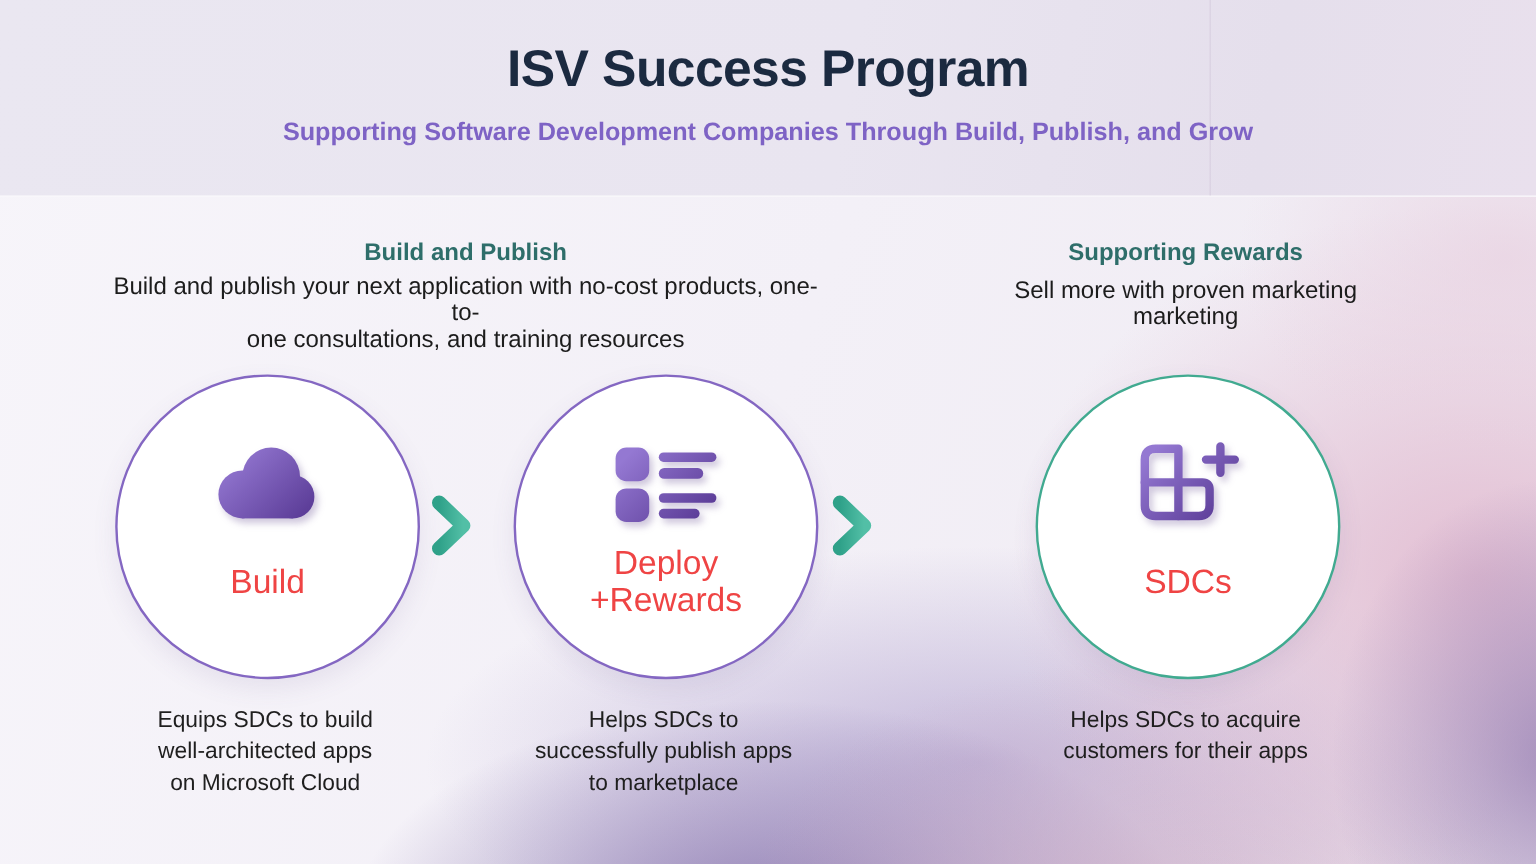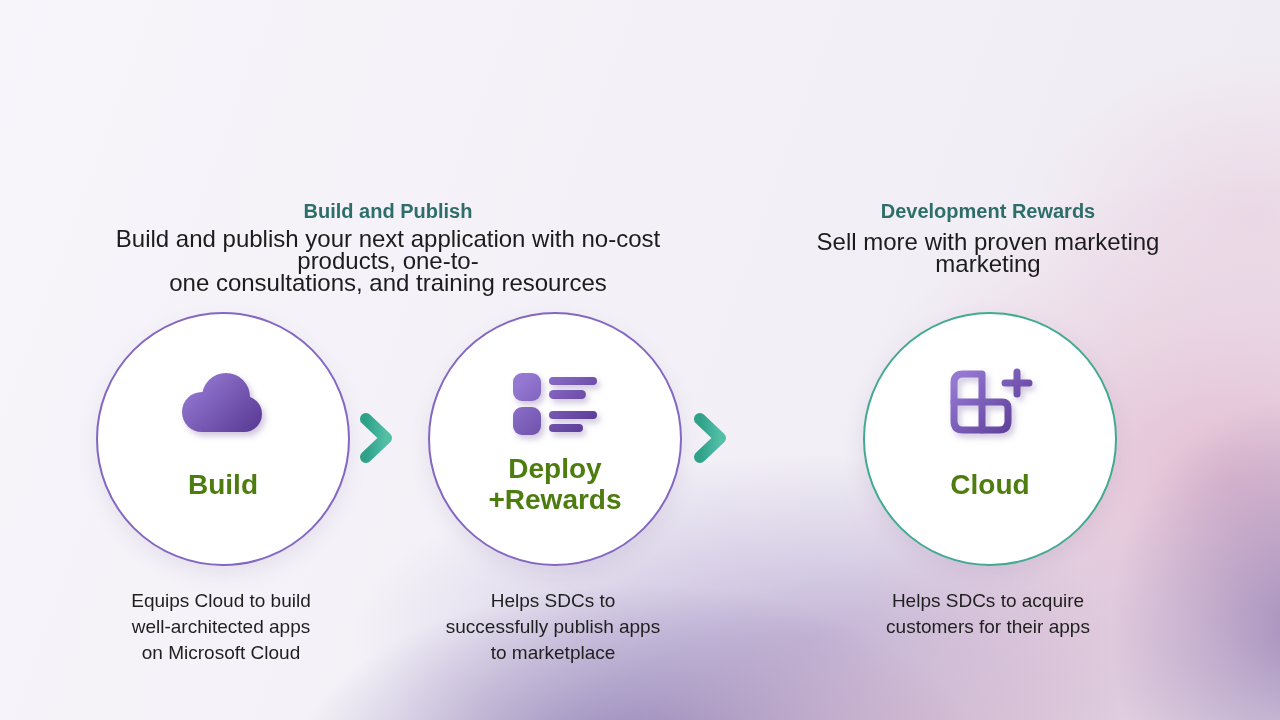--- a/index.html
+++ b/index.html
@@ -28,21 +28,21 @@
     color:var(--color-title,#1B2A40);
   }
   .subtitle{
     position:absolute;top:97px;left:0;width:1280px;text-align:center;
     font-size:21px;line-height:28px;font-weight:700;
     color:var(--color-subtitle,#7E63C5);
   }
   
   .section-heading{position:absolute;font-size:20px;line-height:24px;font-weight:700;
     color:var(--color-section-heading,#2E6E6A);text-align:center;}
-  .section-desc{position:absolute;font-size:24px;line-height:22px;color:#1c1c1c;text-align:center;}
+  .section-desc{position:absolute;font-size:20px;line-height:22px;color:#1c1c1c;text-align:center;}
   .line{display:block;}
   #sec-left-h{left:88px;width:600px;top:199px;}
   #sec-left-d{left:88px;width:600px;top:228px;}
   #sec-right-h{left:788px;width:400px;top:199px;}
   #sec-right-d{left:788px;width:400px;top:231px;}
   
   .circle{
     position:absolute;top:312px;width:250px;height:250px;border-radius:50%;
     background:var(--color-circle-fill,#FFFFFF);
     box-shadow:0 8px 20px rgba(100,80,140,0.10);
@@ -53,21 +53,21 @@
   #circle-deploy{left:428px;}
   #circle-grow{left:863px;}
   .step-icon{
     position:absolute;left:50%;transform:translateX(-50%);top:56px;
     filter:drop-shadow(3px 4px 3px rgba(80,50,130,0.28));
   }
   #circle-grow .step-icon{top:53px;}
   .step-label{
     position:absolute;top:132px;left:0;right:0;height:76px;
     display:flex;flex-direction:column;justify-content:center;align-items:center;
-    font-size:28px;line-height:31px;font-weight:700;color:#4d7c0f;text-align:center;
+    font-size:28px;line-height:31px;font-weight:400;color:#ef4444;text-align:center;
   }
   
   .arrow{position:absolute;top:412px;width:56px;height:52px;}
   #arrow-1{left:343px;}
   #arrow-2{left:677px;}
   
   .caption{position:absolute;top:588px;font-size:19px;line-height:26px;color:#1f1f1f;text-align:center;}
   #cap-1{left:61px;width:320px;}
   #cap-2{left:393px;width:320px;}
   #cap-3{left:818px;width:340px;}
@@ -84,28 +84,33 @@
     </linearGradient>
     <linearGradient id="gArrow" x1="0" y1="0.5" x2="1" y2="0.5">
       <stop offset="0" stop-color="#2FA189"></stop>
         <stop offset="1" stop-color="#52BFA6"></stop>
     </linearGradient>
   </defs>
 </svg>
 
 <div class="slide">
 
+  <div class="header">
+    <div class="seam"></div>
+    <div class="title">ISV Success Program</div>
+    <div class="subtitle">Supporting Software Development Companies Through Build, Publish, and Grow</div>
+  </div>
 
   <div class="section-heading" id="sec-left-h">Build and Publish</div>
   <div class="section-desc" id="sec-left-d">
     <span class="line">Build and publish your next application with no-cost products, one-to-</span>
     <span class="line">one consultations, and training resources</span>
   </div>
 
-  <div class="section-heading" id="sec-right-h">Development Rewards</div>
+  <div class="section-heading" id="sec-right-h">Supporting Rewards</div>
   <div class="section-desc" id="sec-right-d">
     <span class="line">Sell more with proven marketing</span>
     <span class="line">marketing</span>
   </div>
 
   <div class="circle purple" id="circle-build">
     <span class="step-icon">
       <svg width="88" height="64" viewBox="0 0 88 64">
         <g fill="url(#gPurple)">
           <circle cx="23" cy="42" r="20"></circle>
@@ -158,27 +163,27 @@
     <span class="step-icon">
       <svg width="86" height="70" viewBox="0 0 86 70">
         <g fill="none" stroke="url(#gPurple)" stroke-width="7" stroke-linecap="round" stroke-linejoin="round">
           <path d="M35 7 H16 Q7 7 7 16 V54 Q7 63 16 63 H52 Q61 63 61 54 V41 Q61 35 55 35 H35 L35 7"></path>
           <path d="M7 35 H35 V63"></path>
           <path d="M70 5 V27 M58 16 H82"></path>
         </g>
       </svg>
     </span>
     <div class="step-label">
-      <span>Cloud</span>
+      <span>SDCs</span>
       <span></span>
     </div>
   </div>
 
   <div class="caption" id="cap-1">
-    <span class="line">Equips Cloud to build</span>
+    <span class="line">Equips SDCs to build</span>
     <span class="line">well-architected apps</span>
     <span class="line">on Microsoft Cloud</span>
   </div>
   <div class="caption" id="cap-3">
     <span class="line">Helps SDCs to acquire</span>
     <span class="line">customers for their apps</span>
     <span class="line"></span>
   </div>
   <div class="caption" id="cap-2">
     <span class="line">Helps SDCs to</span>

